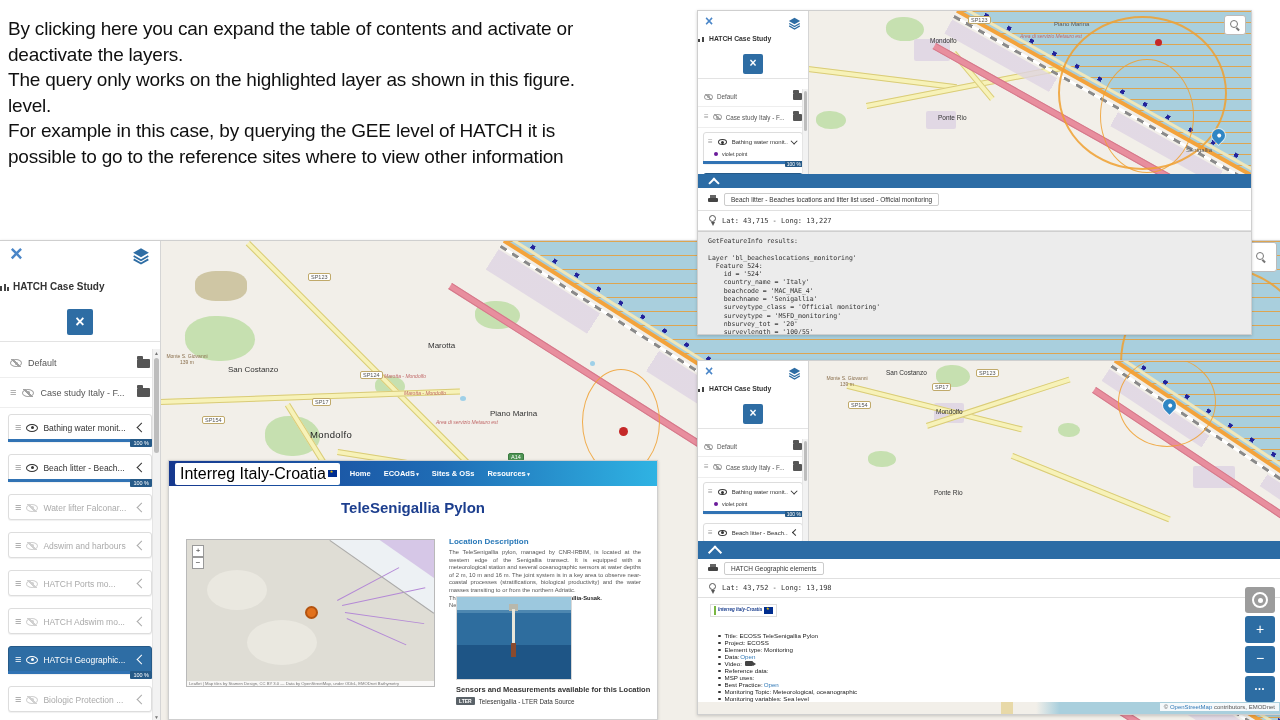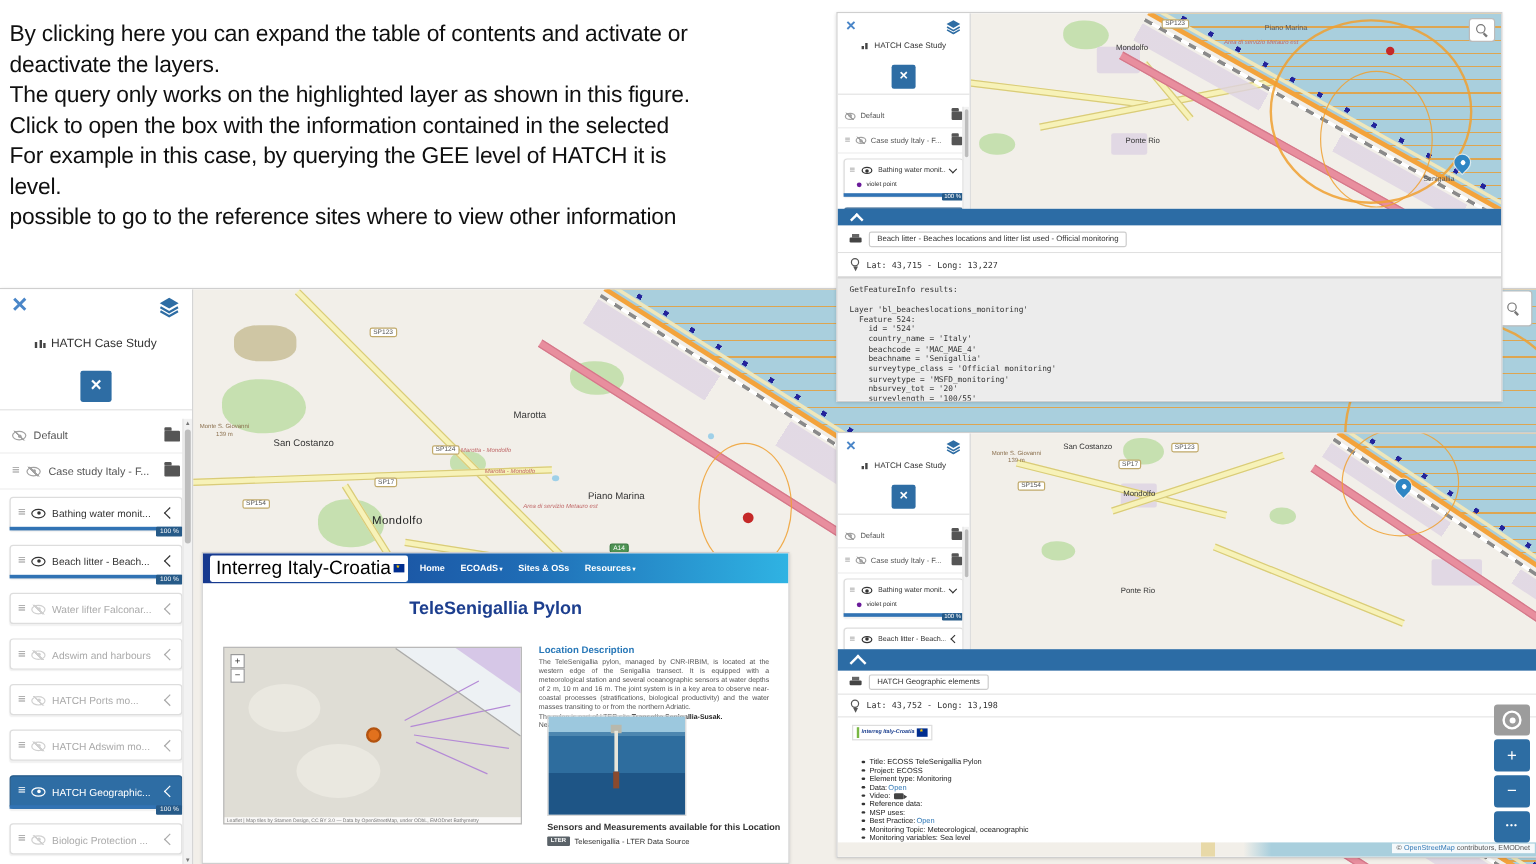--- a/index.html
+++ b/index.html
@@ -14,21 +14,21 @@
   #shot-big{left:0;top:240px;width:1280px;height:480px;border-left:none;border-bottom:none;}
   #shot-top{left:697px;top:10px;width:553px;height:323px;}
   #shot-web{left:168px;top:460px;width:488px;height:258px;}
   #shot-bot{left:697px;top:360px;width:583px;height:353px;}
 
   
   .toc{position:absolute;left:0;top:0;bottom:0;width:160px;background:#fff;border-right:1px solid #d5d5d5;z-index:5;}
   .toc-head{position:relative;height:40px;}
   .x-close{position:absolute;left:10px;top:2px;font-size:22px;color:#4a86c8;font-weight:bold;line-height:1;cursor:pointer;}
   .layers-ico{position:absolute;right:10px;top:6px;width:18px;height:18px;}
-  .toc-title{position:relative;text-align:center;font-size:10px;font-weight:normal;color:#333;height:20px;}
+  .toc-title{position:relative;font-size:10px;font-weight:bold;color:#333;height:20px;}
   .i-chart{display:inline-block;width:9px;height:8px;margin-right:4px;vertical-align:-1px;
     background:linear-gradient(180deg,transparent 0 3px,#444 3px) left/2px 100% no-repeat,
                linear-gradient(180deg,transparent 0 1px,#444 1px) 3.5px 0/2px 100% no-repeat,
                linear-gradient(180deg,transparent 0 4px,#444 4px) 7px 0/2px 100% no-repeat;}
   .tool-btn{position:relative;margin:8px auto 6px auto;width:26px;height:26px;background:#2e6da4;border-radius:2px;
     color:#fff;text-align:center;font-size:16px;font-weight:bold;line-height:25px;cursor:pointer;}
   .toc-div{border-bottom:1px solid #e3e3e3;}
   .toc-list{position:absolute;left:0;right:0;bottom:0;overflow:hidden;}
   #toc-large .toc-list{top:108px;}
   .toc-group{display:flex;align-items:center;gap:6px;padding:9px 10px;border-bottom:1px solid #eee;font-size:9px;color:#555;}
@@ -183,23 +183,22 @@
 </style>
 </head>
 <body>
 
 <div id="canvas">
 
   <div id="instructions" class="abs">
       <div class="line">By clicking here you can expand the table of contents and activate or</div>
       <div class="line">deactivate the layers.</div>
       <div class="line">The query only works on the highlighted layer as shown in this figure.</div>
-      <div class="line">Click to open the box with the information contained in the selected</div>
+      <div class="line">level.</div>
       <div class="line">For example in this case, by querying the GEE level of HATCH it is</div>
-      <div class="line">level.</div>
       <div class="line">possible to go to the reference sites where to view other information</div>
     </div>
 
   <div id="shot-big" class="shot" style="z-index:1;">
     <div id="map-main" class="map" style="left:160px;top:0;width:1120px;height:480px;">
       <div class="sea" style="clip-path:polygon(30.8% 0,100% 0,100% 100%,98% 100%);"></div>
       <div class="patch" style="left:35px;top:30px;width:52px;height:30px;"></div>
       <div class="green" style="left:25px;top:75px;width:70px;height:45px;"></div>
       <div class="green" style="left:105px;top:175px;width:55px;height:40px;"></div>
       <div class="green" style="left:315px;top:60px;width:45px;height:28px;"></div>

